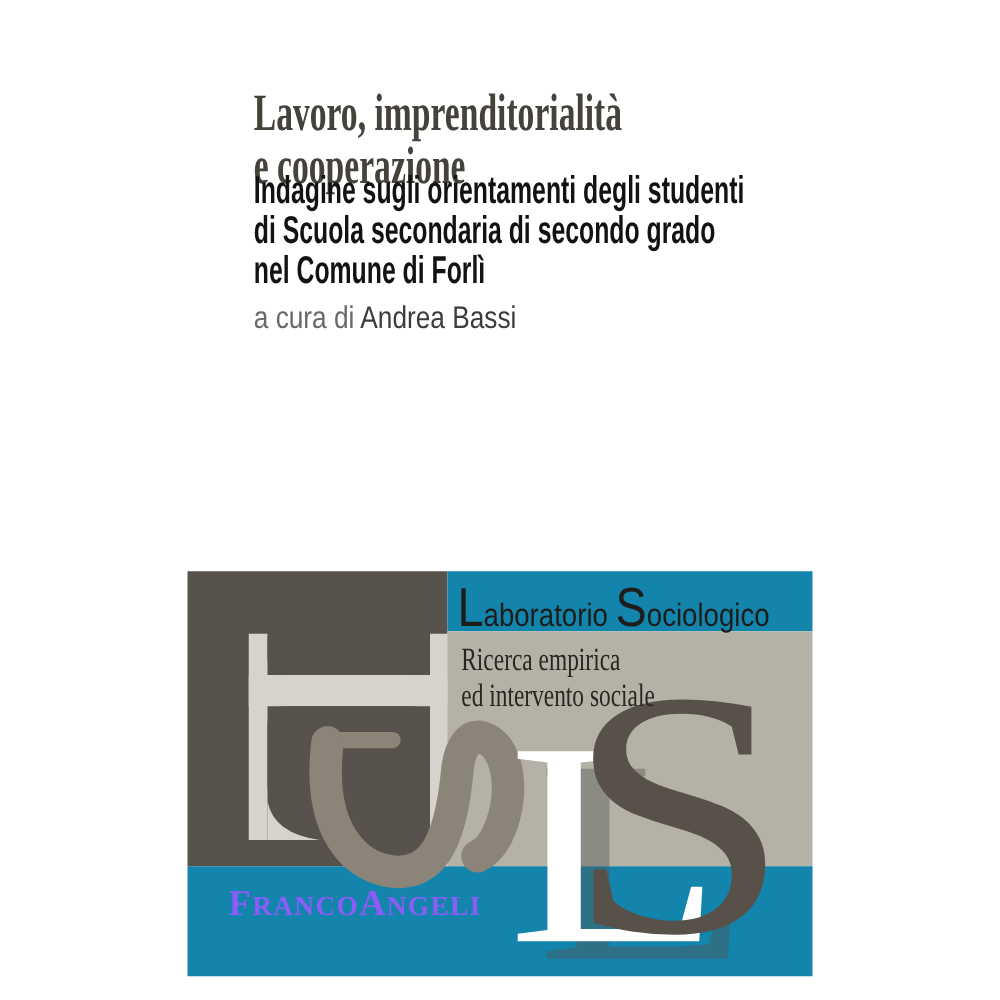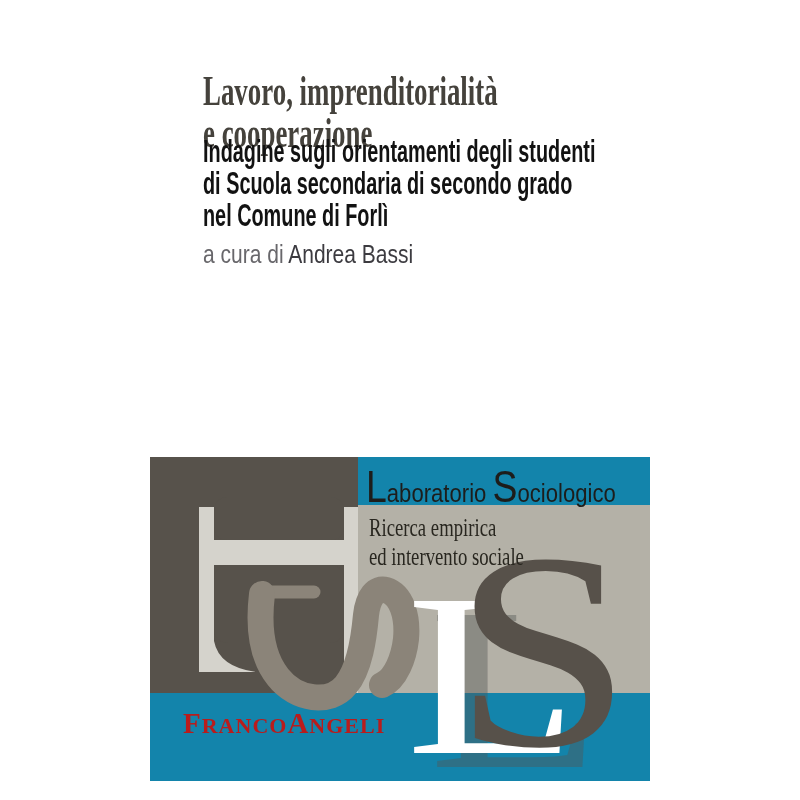--- a/index.html
+++ b/index.html
@@ -37,21 +37,21 @@
 
   .series-name{left:216px;top:8px;font-size:26px;line-height:44px;color:#1d1d1b;
                transform:scaleX(0.85);transform-origin:left top;white-space:nowrap;}
   .series-name .cap{font-size:44px;}
 
   .series-sub{left:219px;top:56px;font-family:"Liberation Serif",serif;font-size:26px;
               line-height:29px;color:#28261f;}
   .series-sub .line{transform:scaleX(0.72);transform-origin:left top;white-space:nowrap;}
 
   .publisher{left:33px;top:251px;font-family:"Liberation Serif",serif;font-weight:bold;
-             font-size:22px;line-height:30px;letter-spacing:1px;color:#b91c1c;
+             font-size:22px;line-height:30px;letter-spacing:1px;color:#8b5cf6;
              white-space:nowrap;}
   .publisher .big{font-size:29px;letter-spacing:1px;}
 </style>
 </head>
 <body>
 
 <div class="abs title">
   <div class="line">Lavoro, imprenditorialità</div>
   <div class="line">e cooperazione</div>
 </div>

